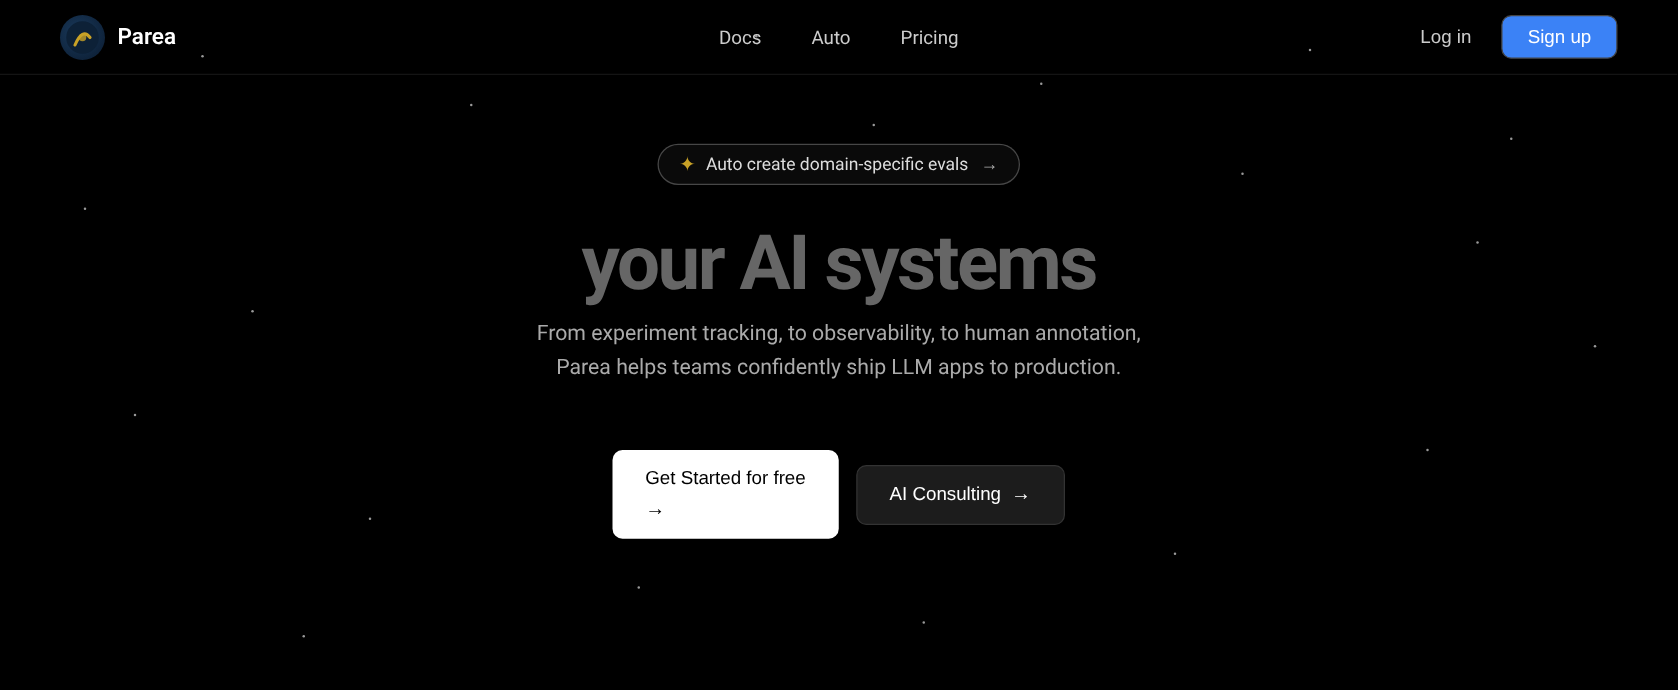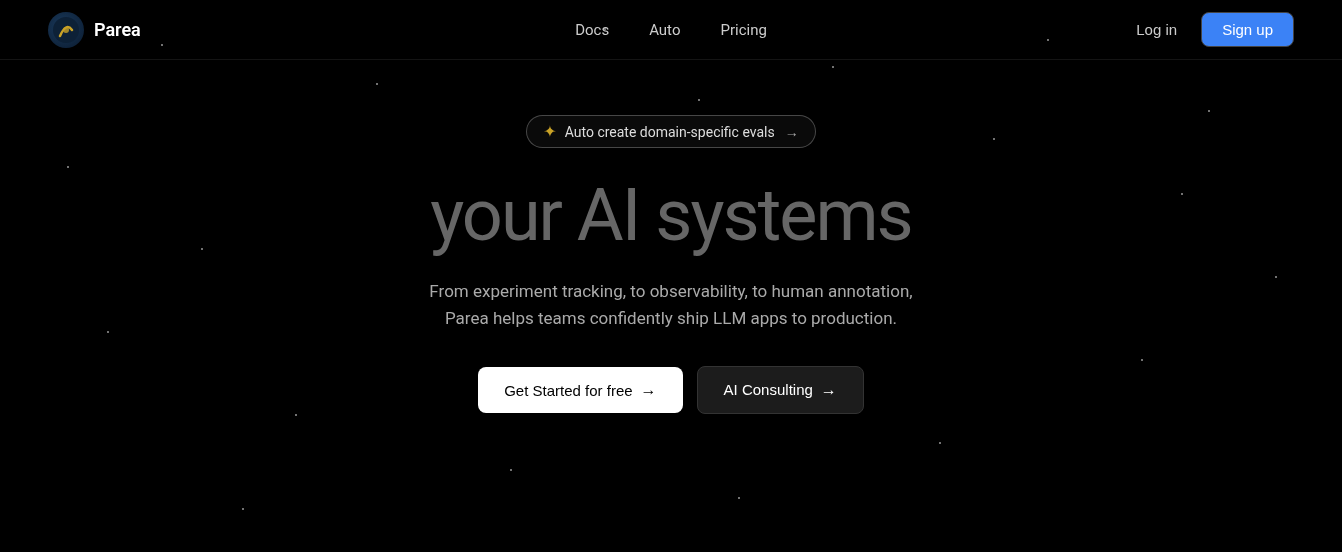--- a/index.html
+++ b/index.html
@@ -162,56 +162,57 @@
     .hero-title-line1 {
       font-size: 88px;
       font-weight: 800;
       line-height: 1.0;
       color: #ffffff;
       letter-spacing: -2px;
       display: block;
     }
 
     .hero-title-line2 {
-      font-size: 72px;
-      font-weight: 400;
+      font-size: 61px;
+      font-weight: 700;
       line-height: 1.05;
       color: #666666;
       letter-spacing: -2px;
       display: block;
-      margin-bottom: 24px;
+      margin-bottom: 12px;
     }
 
     .hero-subtitle {
       font-size: 17px;
       color: #aaaaaa;
       line-height: 1.6;
       max-width: 520px;
-      margin-bottom: 34px;
+      margin-bottom: 52px;
     }
 
     
     .cta-group {
       display: flex;
       align-items: center;
       gap: 14px;
     }
 
     .btn-primary {
       background: #ffffff;
       color: #000000;
       border: none;
       padding: 14px 26px;
       border-radius: 8px;
       font-size: 15px;
       font-weight: 500;
       cursor: pointer;
       display: flex;
-      align-items: flex-end;
+      align-items: flex-start;
       gap: 8px;
+      flex-direction: column;
     }
 
     .btn-secondary {
       background: #1c1c1c;
       color: #ffffff;
       border: 1px solid #333333;
       padding: 14px 26px;
       border-radius: 8px;
       font-size: 15px;
       font-weight: 500;

